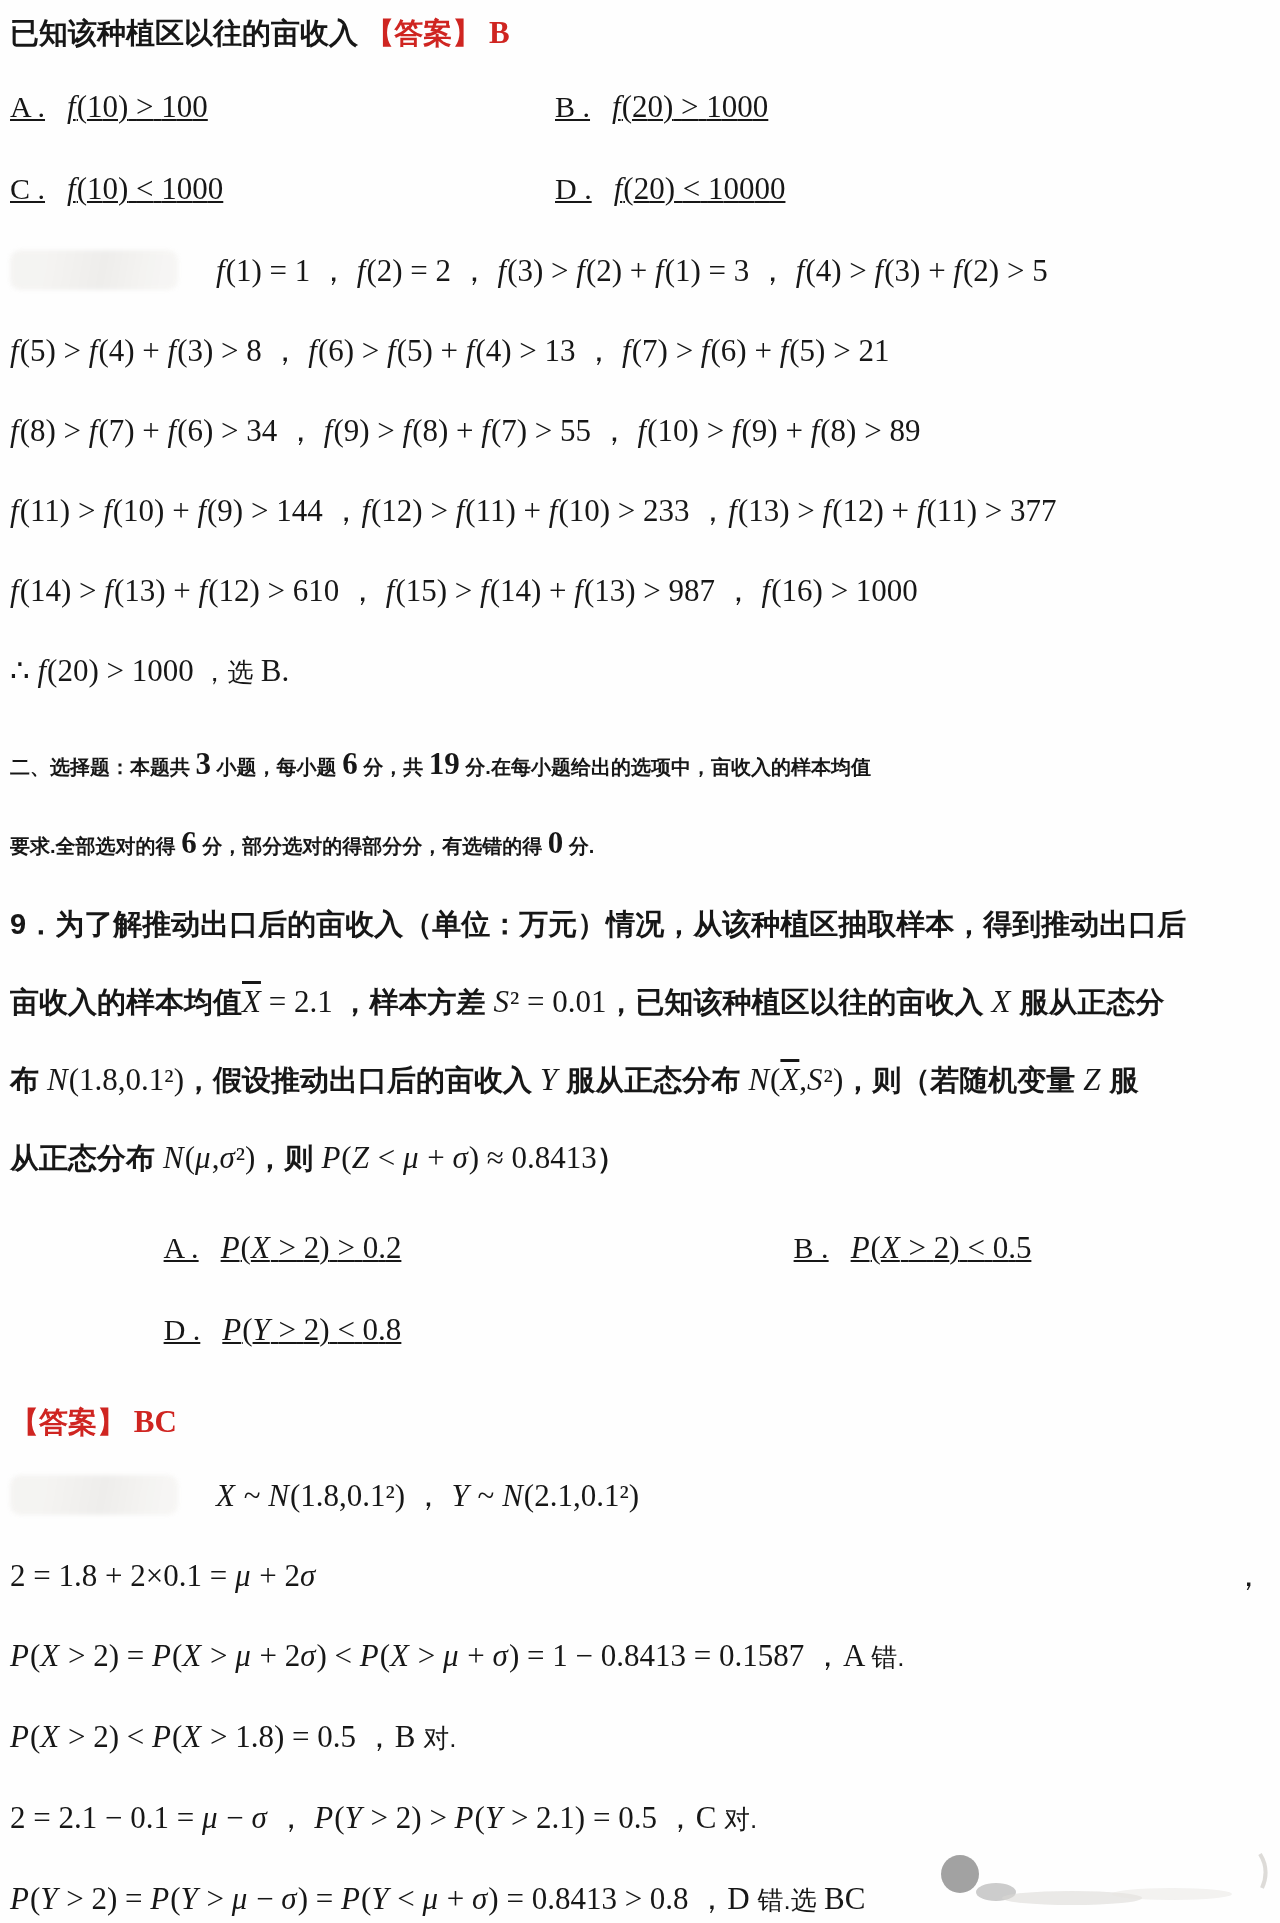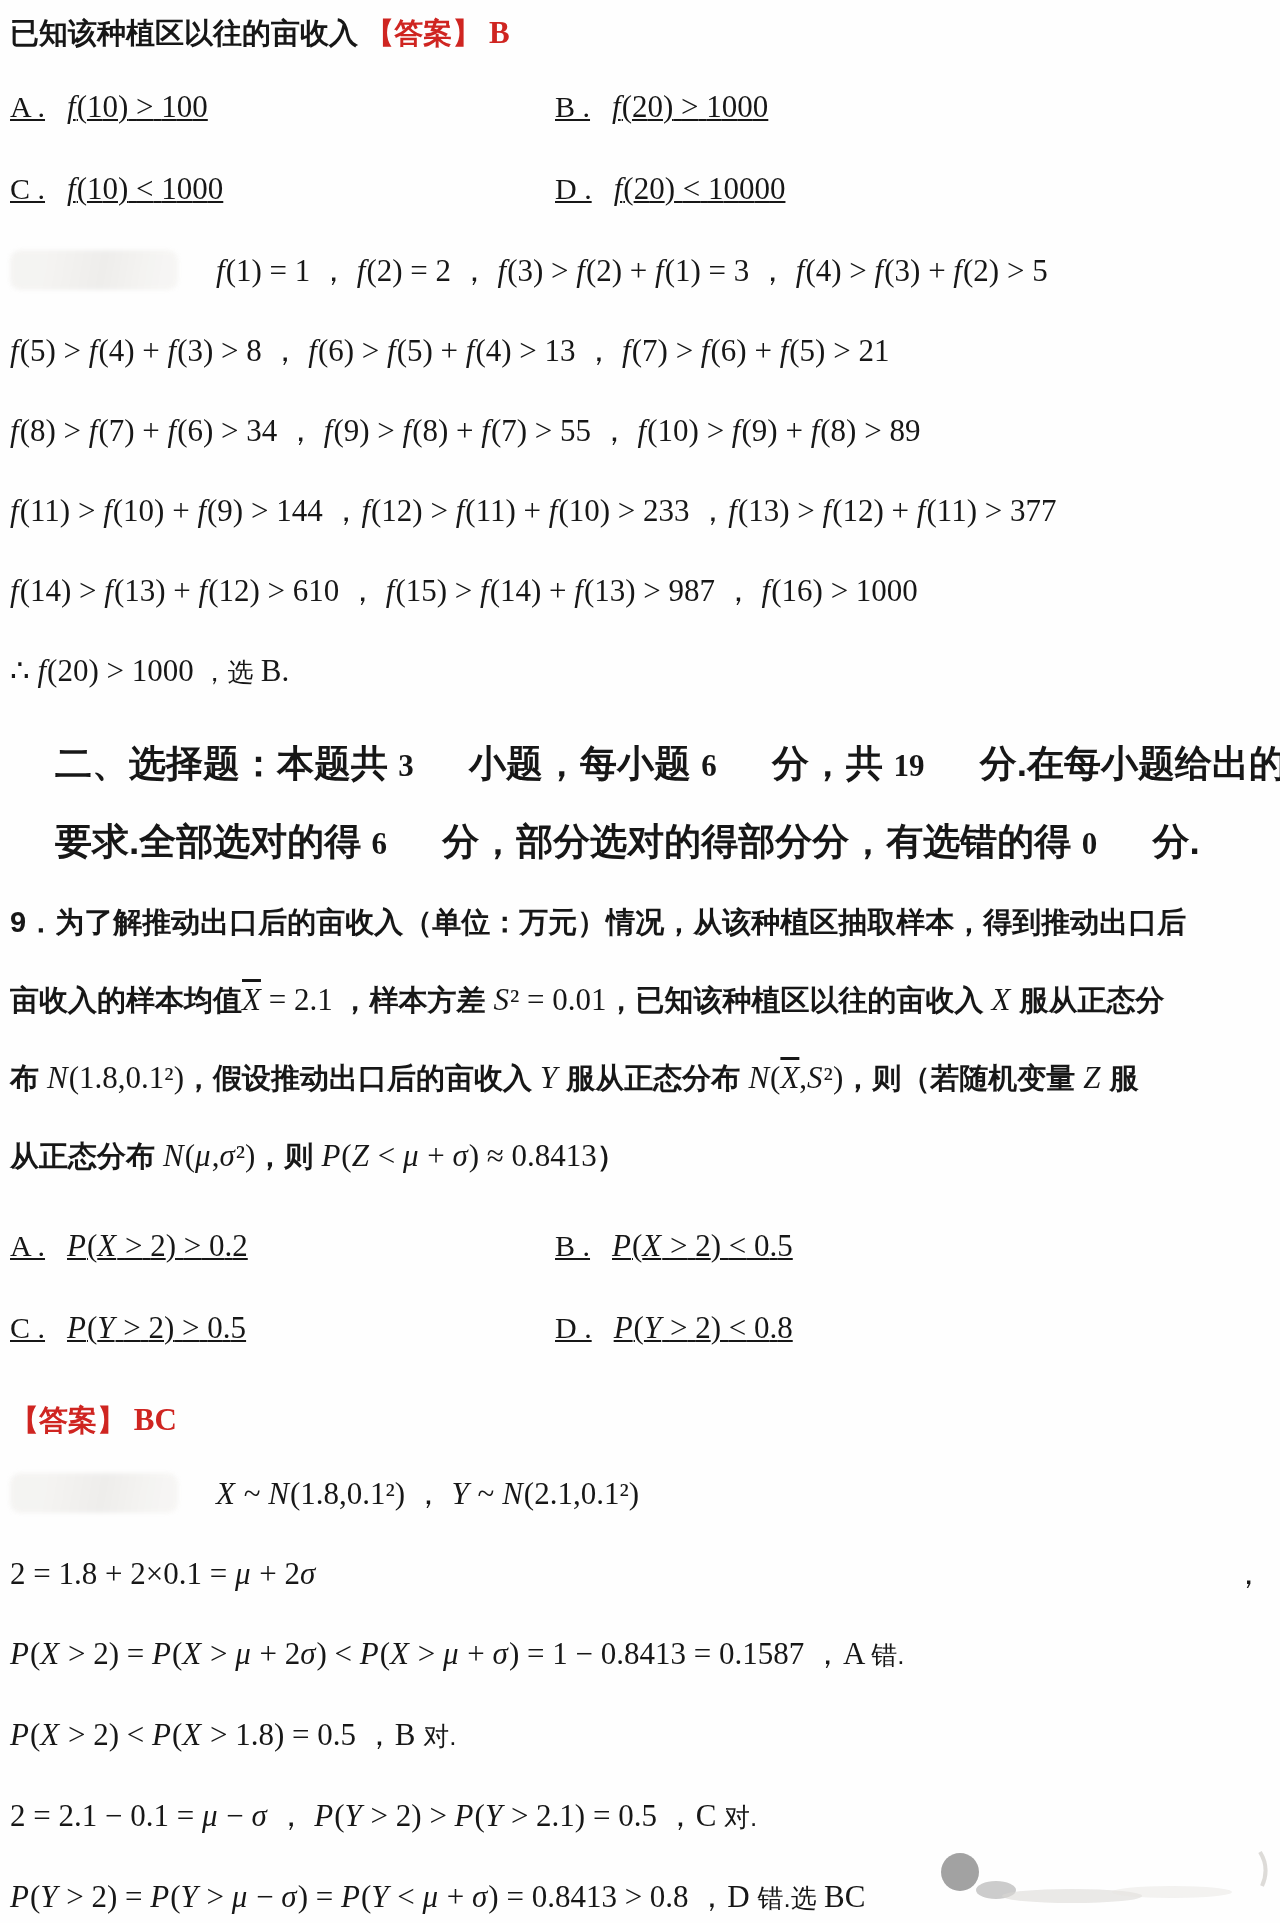--- a/index.html
+++ b/index.html
@@ -26,21 +26,21 @@
   }
   
   .seg-t{font-family:"Liberation Sans",sans-serif;font-weight:600;}
   
   .seg-m,.seg-r,.seg-o{font-family:"Liberation Serif",serif;font-size:31px;}
   .seg-m i{font-style:italic;padding-right:1px;}
   .seg-o{font-style:italic;text-decoration:overline;}
   .answer-red,.answer-red .seg-t,.answer-red .seg-r{color:var(--red);}
   .answer-red .seg-t{font-weight:800;}
   .answer-red .seg-r{font-weight:700;}
-  .section-heading .seg-t{font-weight:800;font-size:37px;margin-left:45px;}
+  .section-heading .seg-t{font-weight:800;font-size:20px;}
   .section-heading .seg-r{font-weight:700;}
   .sol .seg-t{font-weight:400;font-size:26px;}
 
   .title-line{margin-top:4px;}
   .options-grid{
     display:grid;
     grid-template-columns:545px 1fr;
     row-gap:36px;
     margin-top:28px;
     text-decoration:underline;
@@ -49,21 +49,21 @@
     font-family:"Liberation Serif",serif;
     font-size:30px;
     margin-right:22px;
   }
   .sol{margin-top:36px;}
   .sol .line{margin-bottom:34px;}
   .section-heading{margin-top:46px;}
   .section-heading + .section-heading{margin-top:30px;}
   .stem{margin-top:32px;}
   .stem .line{margin-bottom:32px;}
-  .options-grid.second{margin-top:44px;}
+  .options-grid.second{margin-top:44px;text-align:center;}
   .answer-line{margin-top:46px;}
   .sol.second{margin-top:28px;}
 
   .erased{
     display:inline-block;
     width:168px;
     height:40px;
     vertical-align:-9px;
     margin-right:38px;
     background:linear-gradient(100deg,#f4f3f1 20%,#edecea 55%,#f6f5f3 90%);
@@ -133,23 +133,20 @@
   </div>
 
   <div class="options-grid second">
     <div class="line">
       <span class="opt-label">A .</span><span><span class="seg-m"><i>P</i><span>(</span><i>X</i><span> </span><span>&gt;</span><span> </span><span>2</span><span>)</span><span> </span><span>&gt;</span><span> </span><span>0</span><span>.</span><span>2</span></span></span>
     </div>
     <div class="line">
       <span class="opt-label">B .</span><span><span class="seg-m"><i>P</i><span>(</span><i>X</i><span> </span><span>&gt;</span><span> </span><span>2</span><span>)</span><span> </span><span>&lt;</span><span> </span><span>0</span><span>.</span><span>5</span></span></span>
     </div>
     <div class="line">
-      <span class="opt-label">C .</span><span><span class="seg-m"><i>P</i><span>(</span><i>Y</i><span> </span><span>&gt;</span><span> </span><span>2</span><span>)</span><span> </span><span>&gt;</span><span> </span><span>0</span><span>.</span><span>5</span></span></span>
-    </div>
-    <div class="line">
       <span class="opt-label">D .</span><span><span class="seg-m"><i>P</i><span>(</span><i>Y</i><span> </span><span>&gt;</span><span> </span><span>2</span><span>)</span><span> </span><span>&lt;</span><span> </span><span>0</span><span>.</span><span>8</span></span></span>
     </div>
   </div>
 
   <div class="line answer-red answer-line"><span class="seg-t">【答案】</span><span class="seg-r"> BC</span></div>
 
   <div class="sol second">
     <div class="line">
       <span class="erased"></span><span><span class="seg-m"><i>X</i><span> </span><span>~</span><span> </span><i>N</i><span>(</span><span>1</span><span>.</span><span>8</span><span>,</span><span>0</span><span>.</span><span>1</span><span>²</span><span>)</span></span><span class="seg-r"> ， </span><span class="seg-m"><i>Y</i><span> </span><span>~</span><span> </span><i>N</i><span>(</span><span>2</span><span>.</span><span>1</span><span>,</span><span>0</span><span>.</span><span>1</span><span>²</span><span>)</span></span></span>
     </div>

